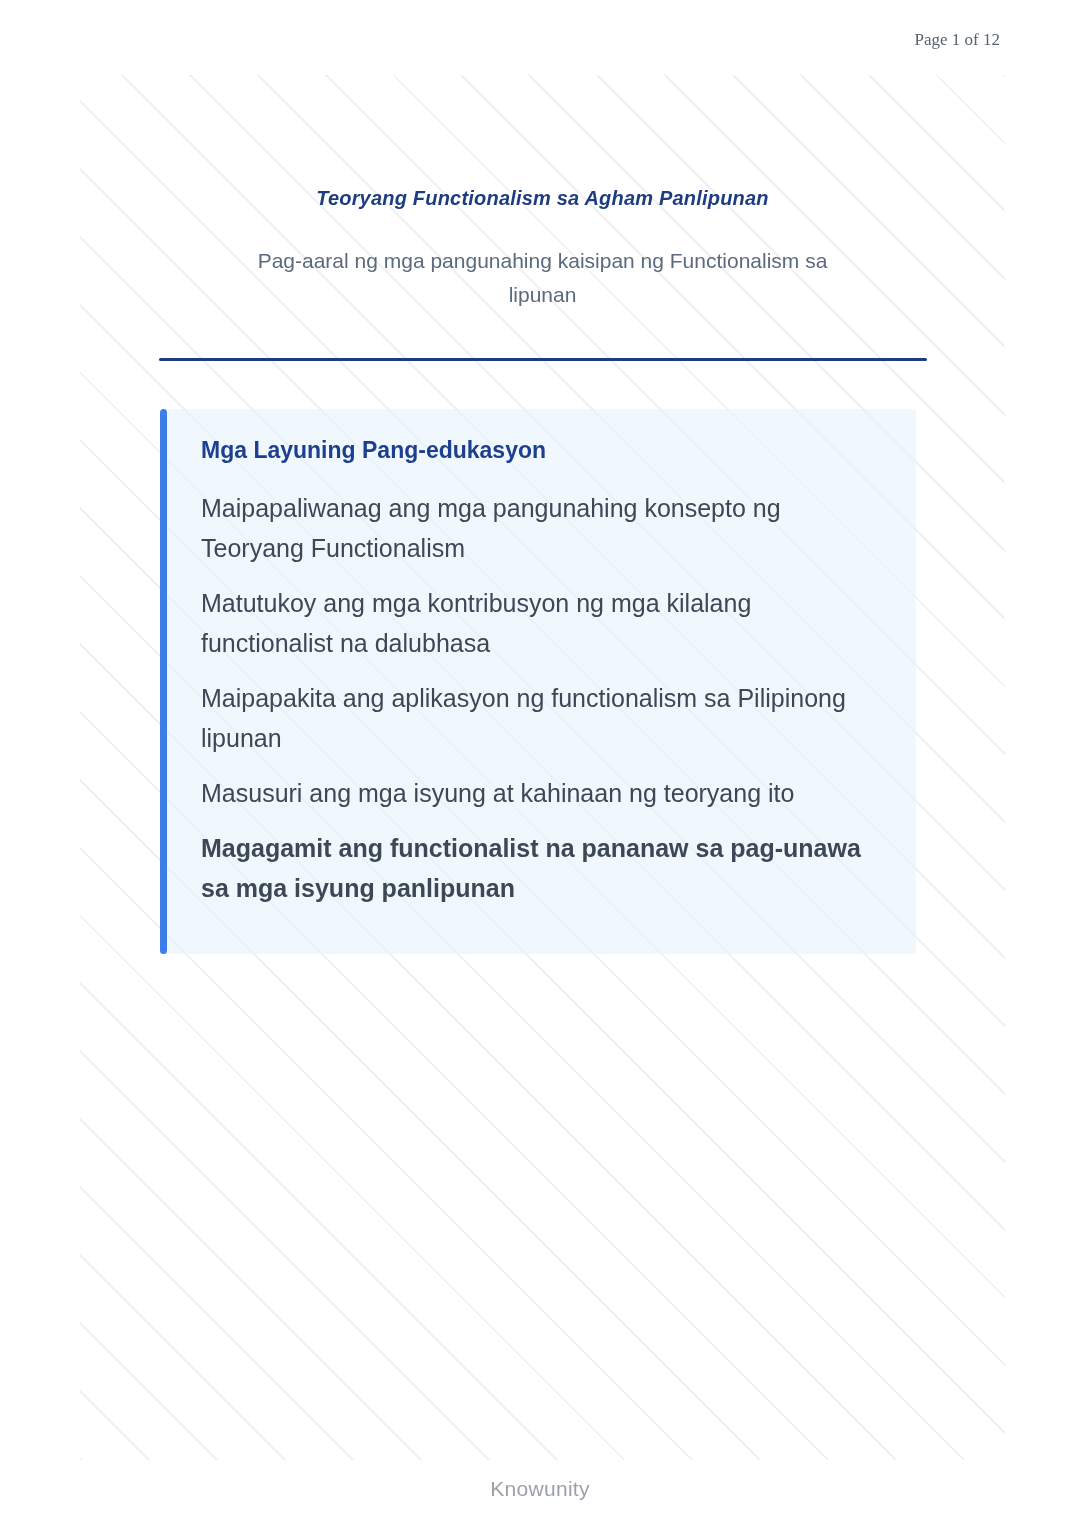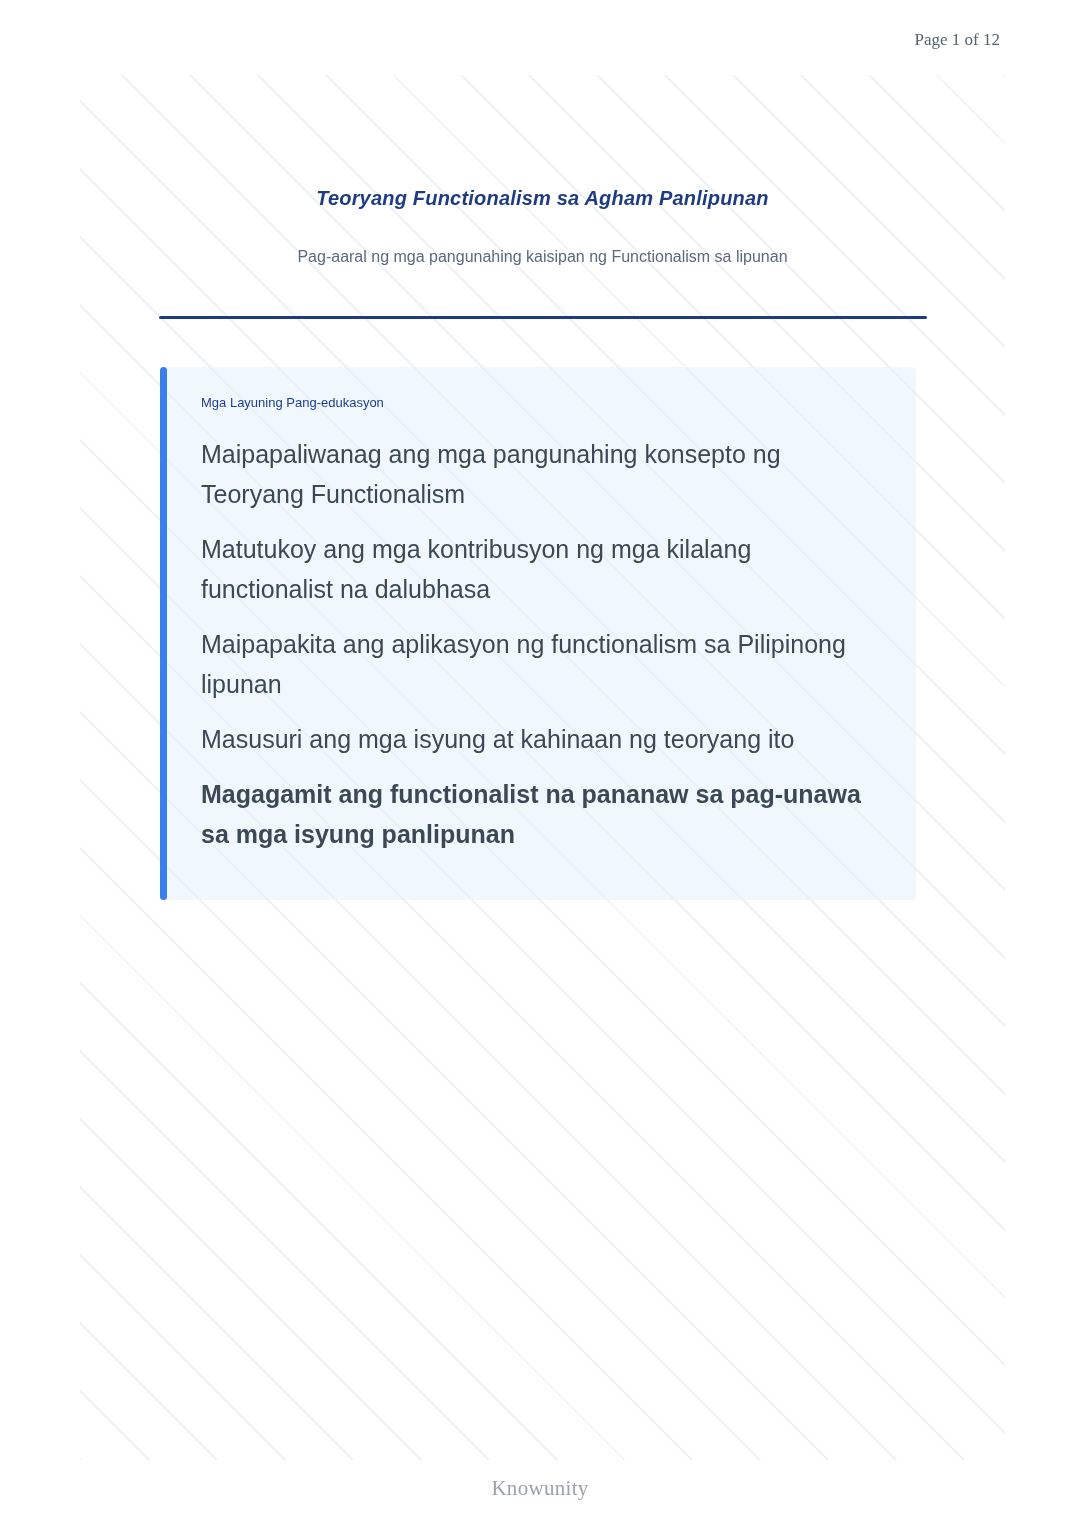--- a/index.html
+++ b/index.html
@@ -45,21 +45,21 @@
     font-weight: 700;
     letter-spacing: 0.2px;
     font-style: italic;
   }
 
   .doc-subtitle {
     margin: 34px auto 0;
     max-width: 620px;
     text-align: center;
     color: #5b6a7d;
-    font-size: 16px;
+    font-size: 21px;
     line-height: 1.62;
     font-weight: 400;
   }
 
   .divider {
     width: 768px;
     height: 3px;
     background: #1e3d80;
     border-radius: 2px;
     margin: 46px auto 0;
@@ -79,22 +79,22 @@
     left: 0;
     top: 0;
     bottom: 0;
     width: 7px;
     background: #3b7de9;
     border-radius: 4px;
   }
 
   .objectives-heading {
     color: #1d3f8f;
-    font-size: 13px;
-    font-weight: 400;
+    font-size: 23px;
+    font-weight: 700;
     margin-bottom: 24px;
   }
 
   .objective-item {
     font-size: 25px;
     line-height: 1.6;
     color: #3d4856;
     margin-bottom: 15px;
     max-width: 675px;
   }
@@ -102,21 +102,20 @@
 
   .footer-brand {
     position: absolute;
     left: 0;
     right: 0;
     bottom: 26px;
     text-align: center;
     font-size: 21px;
     color: #9ba1a9;
     letter-spacing: 0.3px;
-    font-family: Liberation Serif, serif;
   }
 </style>
 </head>
 <body>
 
 <div class="page-indicator">Page 1 of 12</div>
 
 <div class="content">
 
   <div class="doc-title">Teoryang Functionalism sa Agham Panlipunan</div>

